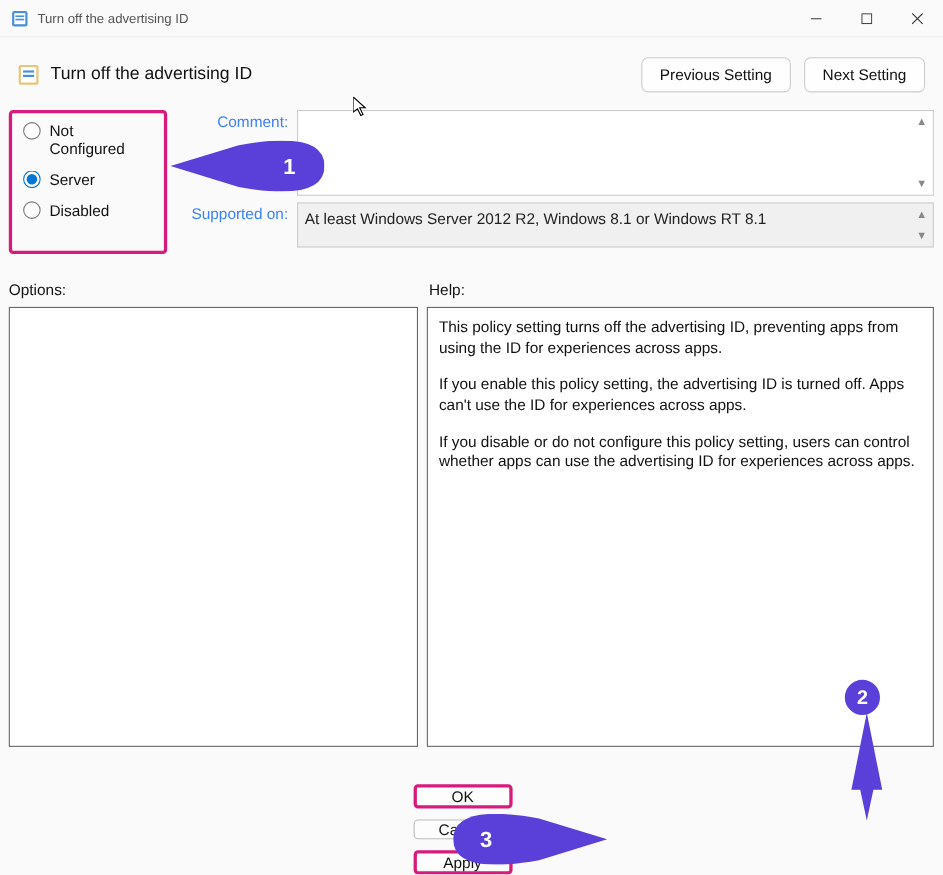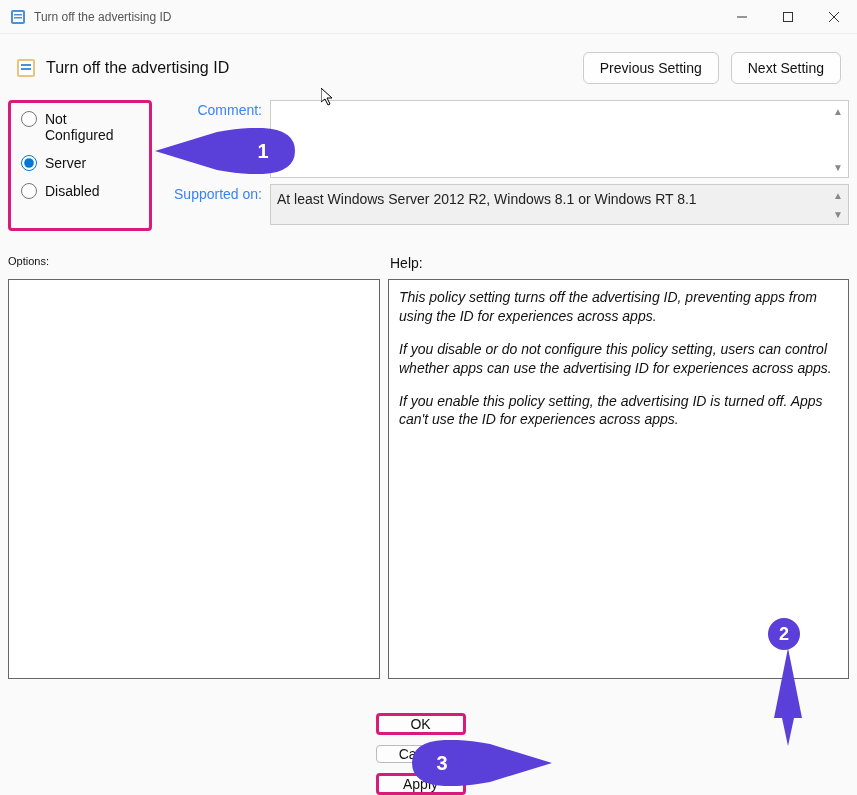--- a/index.html
+++ b/index.html
@@ -30,26 +30,26 @@
   .textarea { flex: 1; border: 1px solid #ccc; background: #fff; font-size: 14px; padding: 4px 6px; position: relative; }
   .textarea.gray { background: #f0f0f0; color: #222; }
   .textarea .scroll-up, .textarea .scroll-down { position: absolute; right: 2px; width: 16px; height: 16px; color: #888; font-size: 10px; display:flex; align-items:center; justify-content:center;}
   .textarea .scroll-up { top: 2px; }
   .textarea .scroll-down { bottom: 2px; }
   #comment-box { height: 78px; }
   #supported-box { height: 41px; padding-top:6px; }
 
   
   .sectionlabels { display: flex; padding: 24px 16px 8px 8px; }
-  .labL { width: 382px; font-size: 11px; color: #111; }
+  .labL { width: 382px; font-size: 14px; color: #111; }
   .labR { font-size: 14px; color: #111; }
 
   
   .panels { display: flex; padding: 0 8px; gap: 8px; }
-  .panel { border: 1px solid #666; background: #fff; height: 400px; overflow: hidden; font-style: italic; }
+  .panel { border: 1px solid #666; background: #fff; height: 400px; overflow: hidden; }
   .panel.left { width: 372px; }
   .panel.right { flex: 1; padding: 8px 10px; font-size: 14px; color: #111; line-height: 1.35; position: relative; }
 
   
   .footer { position: absolute; bottom: 0; right: 0; left: 0; height: 52px; display: flex; align-items: center; justify-content: flex-end; padding-right: 16px; gap: 10px; background:#fafafa;flex-direction:column;}
   .btn { width: 90px; height: 30px; border: 1px solid #bbb; background: #fdfdfd; border-radius: 4px; font-size: 14px; color: #111; }
   .btn.hl { border: 3px solid #d61b7c; }
 
   
   .callout { position: absolute; pointer-events: none; }
@@ -139,22 +139,22 @@
 
 <div class="sectionlabels">
   <div class="labL">Options:</div>
   <div class="labR">Help:</div>
 </div>
 
 <div class="panels">
   <div class="panel left"></div>
   <div class="panel right">
     <p class="help-p">This policy setting turns off the advertising ID, preventing apps from using the ID for experiences across apps.</p>
+    <p class="help-p">If you enable this policy setting, the advertising ID is turned off. Apps can't use the ID for experiences across apps.</p>
     <p class="help-p">If you disable or do not configure this policy setting, users can control whether apps can use the advertising ID for experiences across apps.</p>
-    <p class="help-p">If you enable this policy setting, the advertising ID is turned off. Apps can't use the ID for experiences across apps.</p>
 
   </div>
 </div>
 
 <div class="footer">
   <button class="btn hl">OK</button>
   <button class="btn">Cancel</button>
   <button class="btn hl">Apply</button>
 </div>
 

